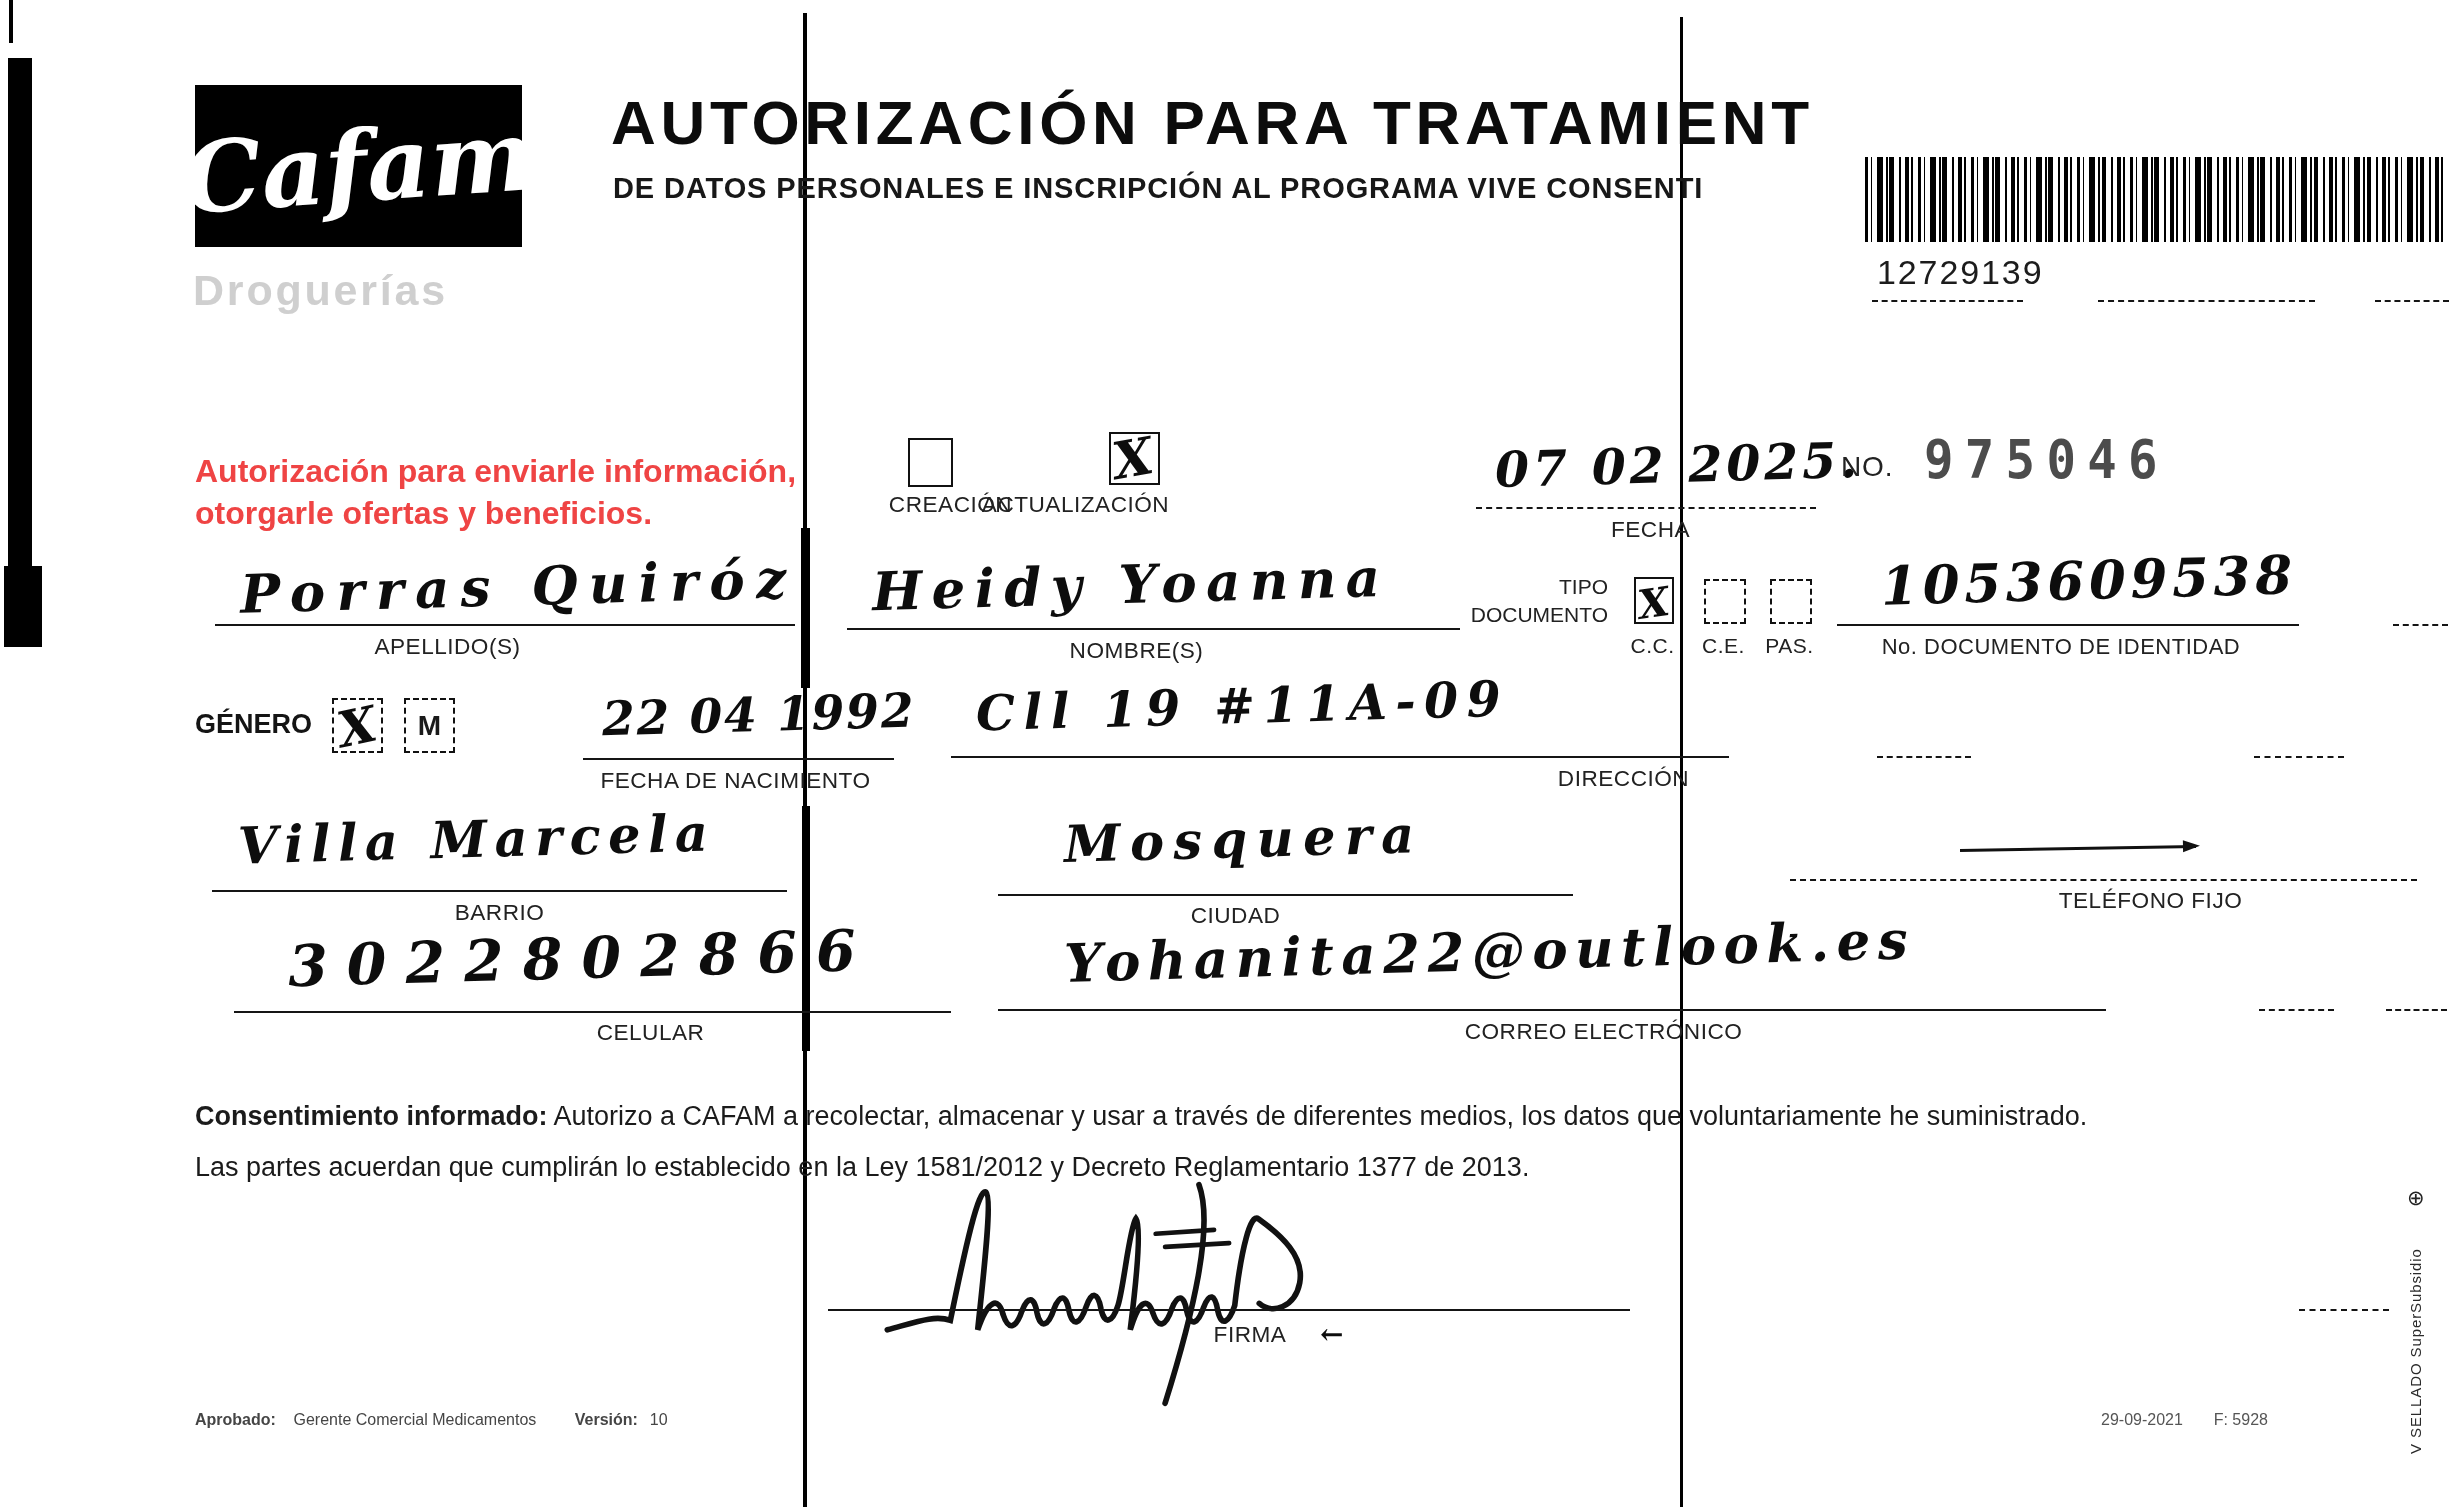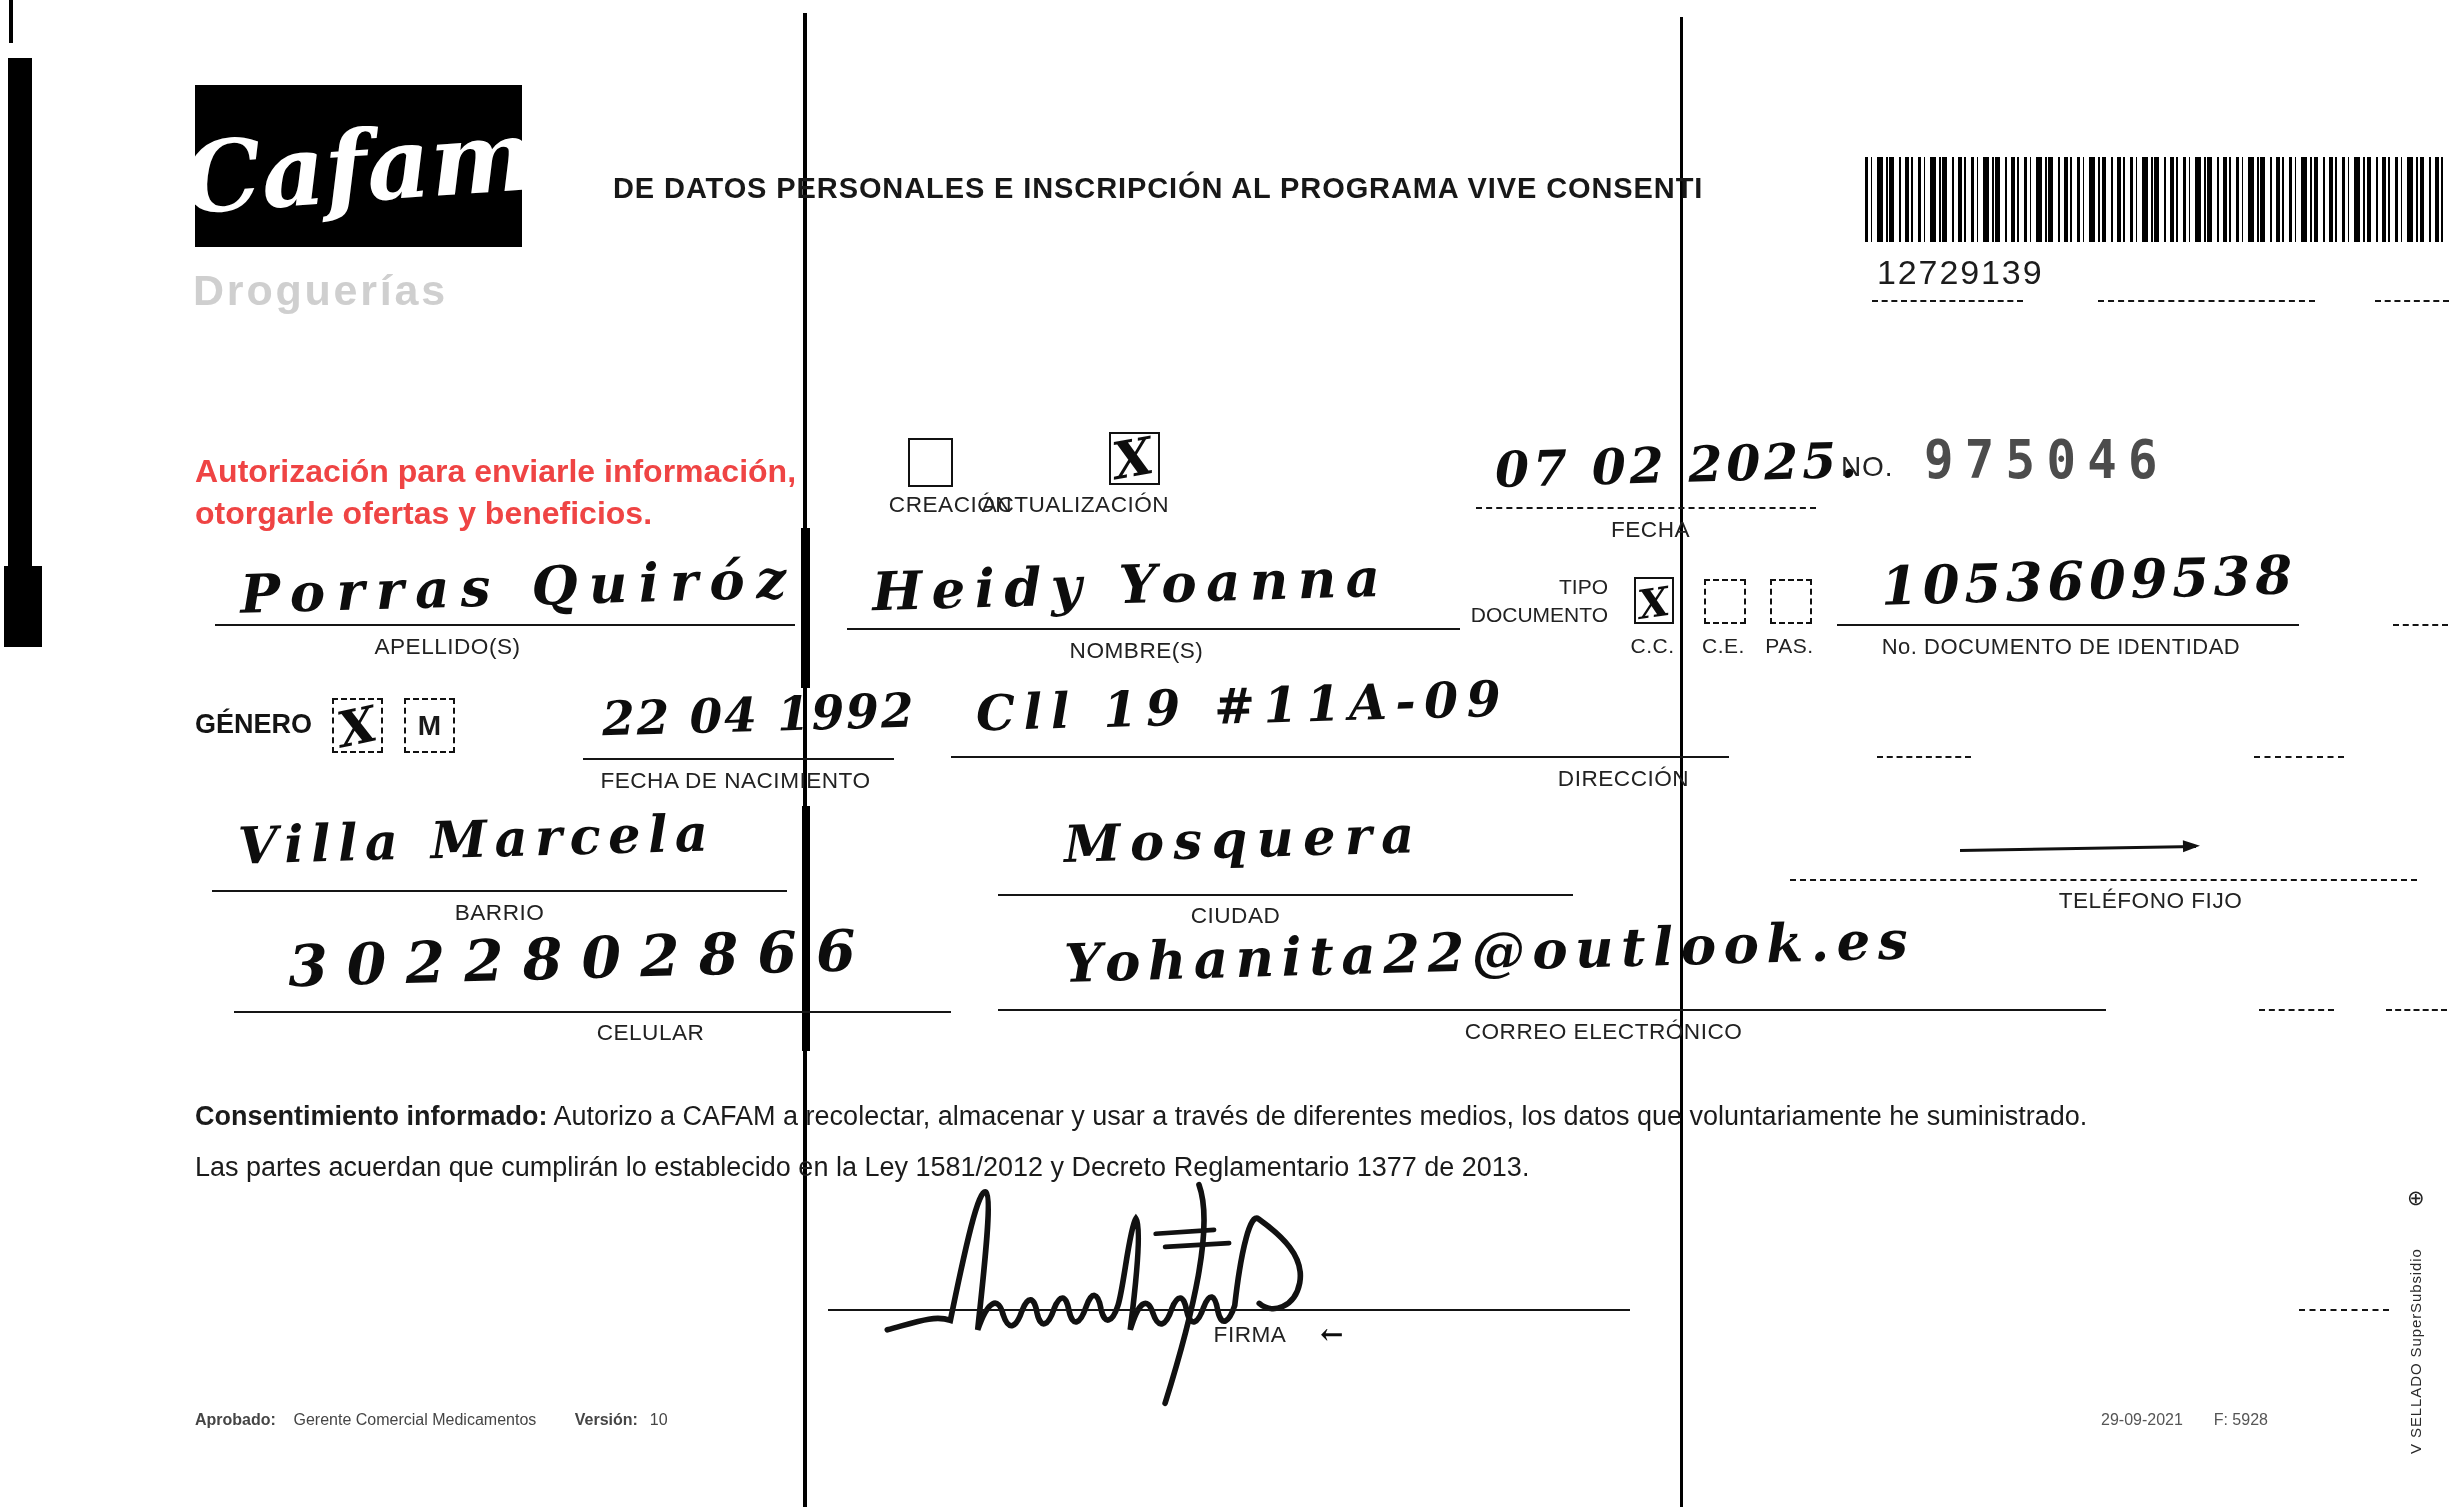--- a/index.html
+++ b/index.html
@@ -50,20 +50,21 @@
   <div class="bar" style="left:803px;top:13.2px;width:3.8px;height:1495px;"></div>
   <div class="bar" style="left:801px;top:528px;width:9.4px;height:160px;"></div>
   <div class="bar" style="left:802px;top:806px;width:7.5px;height:245px;"></div>
   <div class="bar" style="left:1680px;top:17px;width:2.8px;height:1491px;"></div>
 
   <div class="abs" style="left:195px;top:85px;width:327px;height:162px;background:#000;display:flex;align-items:center;justify-content:center;">
     <span style="color:#fff;font-family:'DejaVu Serif',serif;font-style:italic;font-weight:bold;font-size:98px;transform:rotate(-4deg);">Cafam</span>
   </div>
   <div class="ghost" style="left:193px;top:266px;filter:blur(0.6px);">Droguerías</div>
 
+  <div class="title" style="left:611px;top:87px;">AUTORIZACIÓN PARA TRATAMIENT</div>
   <div class="subtitle" style="left:613px;top:172px;">DE DATOS PERSONALES E INSCRIPCIÓN AL PROGRAMA VIVE CONSENTI</div>
 
   <div class="barcode" style="left:1865px;top:157px;width:581px;height:85px;"></div>
   <div class="abs" style="left:1877px;top:253px;width:321px;text-align:left;font-size:34px;color:#1c1c1c;letter-spacing:1.9px;">12729139</div>
   <div class="ul uld" style="left:1872px;top:300px;width:151px;"></div>
   <div class="ul uld" style="left:2098px;top:300px;width:217px;"></div>
   <div class="ul uld" style="left:2375px;top:300px;width:74px;"></div>
 
   <div class="authtxt" style="left:195px;top:450px;">
     <div>Autorización para enviarle información,</div>

